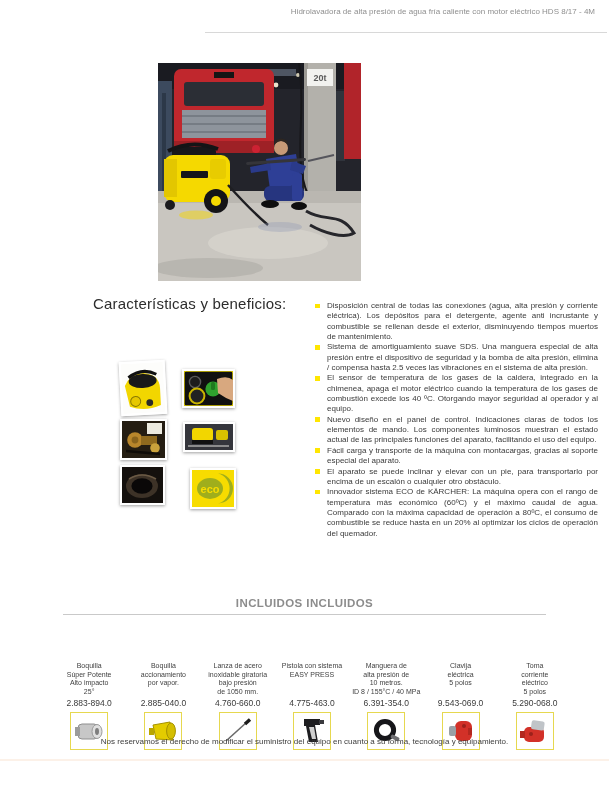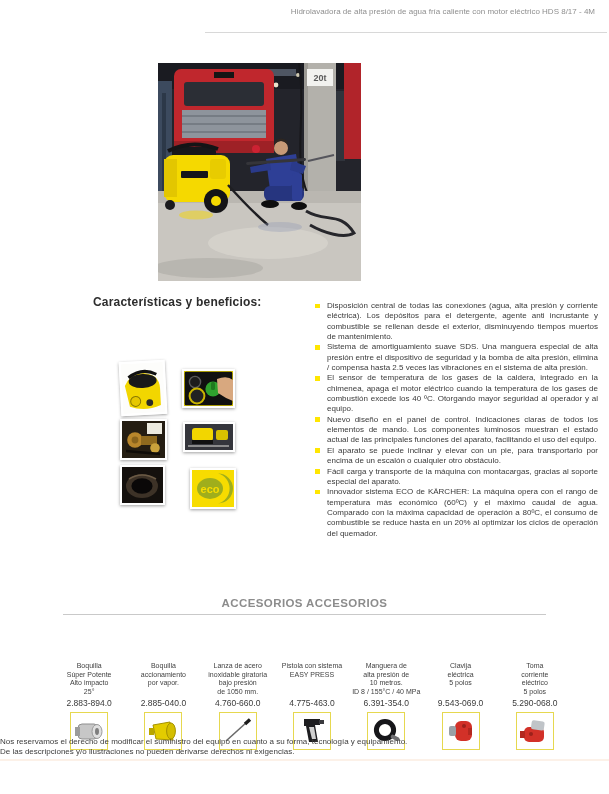--- a/index.html
+++ b/index.html
@@ -6,39 +6,39 @@
   html,body { background:#ffffff; }
   body { font-family:"Liberation Sans","DejaVu Sans",sans-serif; color:#3c3c3c; }
   .page { position:relative; width:609px; height:794px; background:#fff; overflow:hidden; }
 
   .header-title { position:absolute; top:7px; right:14px; font-size:8px; color:#8f8f8f; }
   .header-rule { position:absolute; top:32px; left:205px; right:2px; height:1px; background:#d8d8d8; }
 
   .photo { position:absolute; top:63px; left:158px; width:210px; height:218px; }
   .photo svg { display:block; }
 
-  .features-heading { position:absolute; top:295px; left:93px; font-size:12px; font-weight:bold; color:#2d2d2d; letter-spacing:.2px; }
+  .features-heading { position:absolute; top:295px; left:93px; font-size:15px; font-weight:normal; color:#2d2d2d; letter-spacing:.2px; }
 
   .features-list { position:absolute; top:301px; left:315px; width:283px; list-style:none; }
   .features-list li { position:relative; padding-left:12px; font-size:8px; line-height:10.35px; text-align:justify; color:#3a3a3a; }
   .sq { position:absolute; left:0; top:2.6px; width:4.6px; height:4.6px; background:#ffe600; }
 
   .thumb { position:absolute; background:#fff; border:2px solid #fff; box-shadow:0 1px 3px rgba(0,0,0,.38); }
   .thumb svg { display:block; }
 
   .acc-heading { position:absolute; top:597px; left:0; width:609px; text-align:center; font-size:11.5px; font-weight:bold; color:#8c8c8c; letter-spacing:.4px; }
   .acc-rule { position:absolute; top:614px; left:63px; right:63px; height:1px; background:#c9c9c9; }
 
   .acc-row { position:absolute; top:662px; left:52px; width:520px; display:flex; justify-content:space-between; }
   .acc-col { width:78px; text-align:center; }
   .acc-label { font-size:7px; line-height:8.6px; color:#3f3f3f; white-space:pre-line; height:36px; }
   .acc-part { font-size:8.5px; color:#3a3a3a; margin-bottom:4px; }
   .acc-box { width:38px; height:38px; margin:0 auto; border:1px solid #e6d84f; background:#fff; display:flex; align-items:center; justify-content:center; }
 
-  .footer { position:absolute; top:737px; left:0; width:609px; text-align:left; font-size:8px; line-height:9.6px; color:#3c3c3c; }
+  .footer { position:absolute; top:737px; left:0; width:609px; text-align:center; font-size:8px; line-height:9.6px; color:#3c3c3c; }
   .bottom-accent { position:absolute; top:759px; left:0; right:0; height:2px; background:#fcf1e8; }
 </style>
 </head>
 <body>
 
 <div class="page">
 
   <div class="header-title">Hidrolavadora de alta presión de agua fría caliente con motor eléctrico HDS 8/17 - 4M</div>
   <div class="header-rule"></div>
 
@@ -167,26 +167,26 @@
       <path d="M26 3.5 a 15.5 15.5 0 0 1 0 30 a 11.5 11.5 0 0 0 0 -30 z" fill="#9fae1c"></path>
       <text x="18" y="22.5" font-size="11" font-weight="bold" fill="#f7dc00" text-anchor="middle" font-family="Liberation Sans, sans-serif">eco</text>
     </svg>
   </div>
 
   <ul class="features-list">
     <li><span class="sq"></span><span>Disposición central de todas las conexiones (agua, alta presión y corriente eléctrica). Los depósitos para el detergente, agente anti incrustante y combustible se rellenan desde el exterior, disminuyendo tiempos muertos de mantenimiento.</span></li>
     <li><span class="sq"></span><span>Sistema de amortiguamiento suave SDS. Una manguera especial de alta presión entre el dispositivo de seguridad y la bomba de alta presión, elimina / compensa hasta 2.5 veces las vibraciones en el sistema de alta presión.</span></li>
     <li><span class="sq"></span><span>El sensor de temperatura de los gases de la caldera, integrado en la chimenea, apaga el motor eléctrico cuando la temperatura de los gases de combustión excede los 40 ºC. Otorgando mayor seguridad al operador y al equipo.</span></li>
     <li><span class="sq"></span><span>Nuevo diseño en el panel de control. Indicaciones claras de todos los elementos de mando. Los componentes luminosos muestran el estado actual de las principales funciones del aparato, facilitando el uso del equipo.</span></li>
+    <li><span class="sq"></span><span>Fácil carga y transporte de la máquina con montacargas, gracias al soporte especial del aparato.</span></li>
     <li><span class="sq"></span><span>El aparato se puede inclinar y elevar con un pie, para transportarlo por encima de un escalón o cualquier otro obstáculo.</span></li>
-    <li><span class="sq"></span><span>Fácil carga y transporte de la máquina con montacargas, gracias al soporte especial del aparato.</span></li>
     <li><span class="sq"></span><span>Innovador sistema ECO de KÄRCHER: La máquina opera con el rango de temperatura más económico (60ºC) y el máximo caudal de agua. Comparado con la máxima capacidad de operación a 80ºC, el consumo de combustible se reduce hasta en un 20% al optimizar los ciclos de operación del quemador.</span></li>
   </ul>
 
-  <div class="acc-heading">ACCESORIOS ACCESORIOS</div>
+  <div class="acc-heading">INCLUIDOS INCLUIDOS</div>
   <div class="acc-rule"></div>
 
   <div class="acc-row">
 
     <div class="acc-col">
       <div class="acc-label">Boquilla
 Súper Potente
 Alto impacto
 25°</div>
       <div class="acc-part">2.883-894.0</div>
@@ -283,17 +283,16 @@
           <circle cx="13" cy="19" r="2" fill="#9c221b"></circle>
           <rect x="2" y="16" width="5" height="7" fill="#b3281f"></rect>
         </svg>
       </div>
     </div>
 
   </div>
 
   <div class="footer">
     <div>Nos reservamos el derecho de modificar el suministro del equipo en cuanto a su forma, tecnología y equipamiento.</div>
-    <div>De las descripciones y/o ilustraciones no pueden derivarse derechos ni exigencias.</div>
   </div>
   <div class="bottom-accent"></div>
 
 </div>
 
 </body></html>

